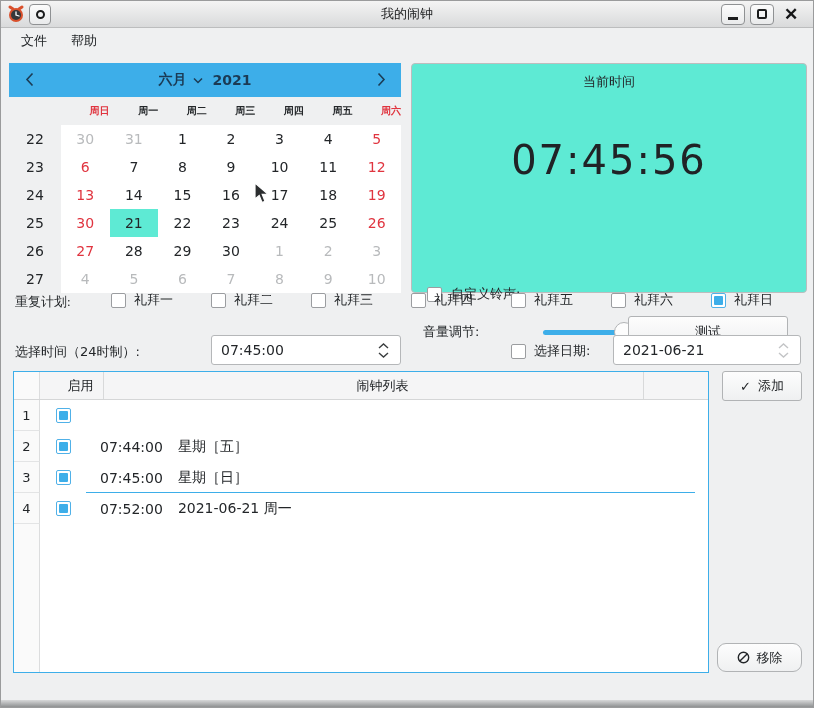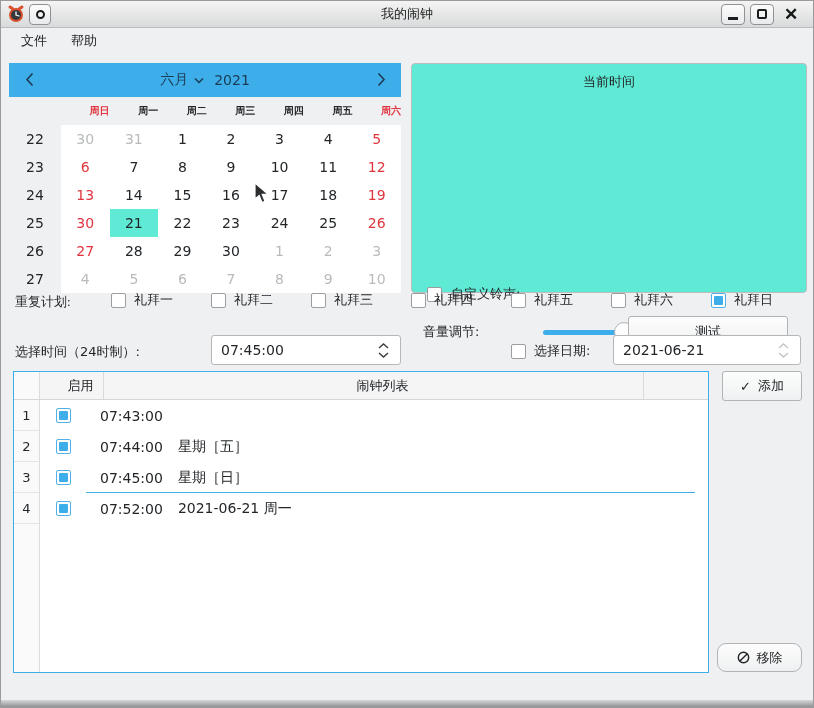--- a/index.html
+++ b/index.html
@@ -25,21 +25,21 @@
     font-size:17px; font-weight:700; color:#141516; background:transparent; border:none; }
 
   
   .menubar{ position:absolute; left:0; top:27px; width:100%; height:26px; display:flex;
     align-items:center; padding-left:10px; gap:4px; }
   .menu-item{ font-size:13px; padding:16px 10px; border-radius:3px; }
 
   
   .calendar{ position:absolute; left:8px; top:62px; width:392px; height:230px; }
   .cal-header{ height:34px; background:#3daee9; display:flex; align-items:center; color:#1b3candidate }
-  .cal-header{ color:#1b3a54; font-weight:normal; font-size:14px; }
+  .cal-header{ color:#1b3a54; font-weight:bold; font-size:14px; }
   .cal-nav{ width:40px; text-align:center; font-size:19px; font-weight:400; color:#1c3c55; cursor:default; }
   .cal-center{ flex:1; display:flex; align-items:center; justify-content:center; gap:10px; }
   .cal-month{ display:flex; align-items:center; gap:6px; }
   .cal-weekdays{ height:28px; display:grid; grid-template-columns:52px repeat(7,1fr); align-items:center; }
   .wd{ text-align:right; font-size:10px; font-weight:bold; color:#232629;font-family:Liberation Serif, serif; }
   .wd.red{ color:#e0343f; }
   .cal-grid{ display:grid; grid-template-columns:52px repeat(7,1fr); grid-auto-rows:28px; }
   .wknum{ display:flex; align-items:center; justify-content:center; font-size:14px;
     color:#232629; background:#eff0f1; }
   .day{ display:flex; align-items:center; justify-content:center; font-size:14px;
@@ -232,20 +232,21 @@
         <div class="day  muted ">10</div>
       </div>
   </div>
 
   <svg class="cursor" width="18" height="22" viewBox="0 0 18 22">
     <path d="M1 1 L1 17 L5.2 13.4 L8 20.5 L11 19.2 L8.2 12.3 L13.8 12 Z" fill="#2b2d2f" stroke="#ffffff" stroke-width="1.2"></path>
   </svg>
 
   <div class="clock-panel">
     <div class="cp-title">当前时间</div>
+    <div class="cp-time">07:45:56</div>
     <label class="cp-ring-row">
       <span class="cb"></span>
       <span>自定义铃声:</span>
     </label>
     <div class="cp-vol-row">
       <span class="vol-label">音量调节:</span>
       <div class="slider">
         <div class="slider-track"></div>
         <div class="slider-handle"></div>
       </div>
@@ -323,24 +324,20 @@
       <div class="ath-list">闹钟列表</div>
       <div class="ath-extra"></div>
     </div>
     <div class="rowhdr-strip"></div>
     <div class="at-body">
         <div class="arow ">
        <div class="anum">1</div>
        <div class="acb">
          <span class="cb checked"></span>
        </div>
-       <div class="atext">
-         <span class="atime">07:43:00</span>
-
-       </div>
      </div>
         <div class="arow ">
        <div class="anum">2</div>
        <div class="acb">
          <span class="cb checked"></span>
        </div>
        <div class="atext">
          <span class="atime">07:44:00</span>
          <span class="adesc">星期［五］</span>
        </div>

